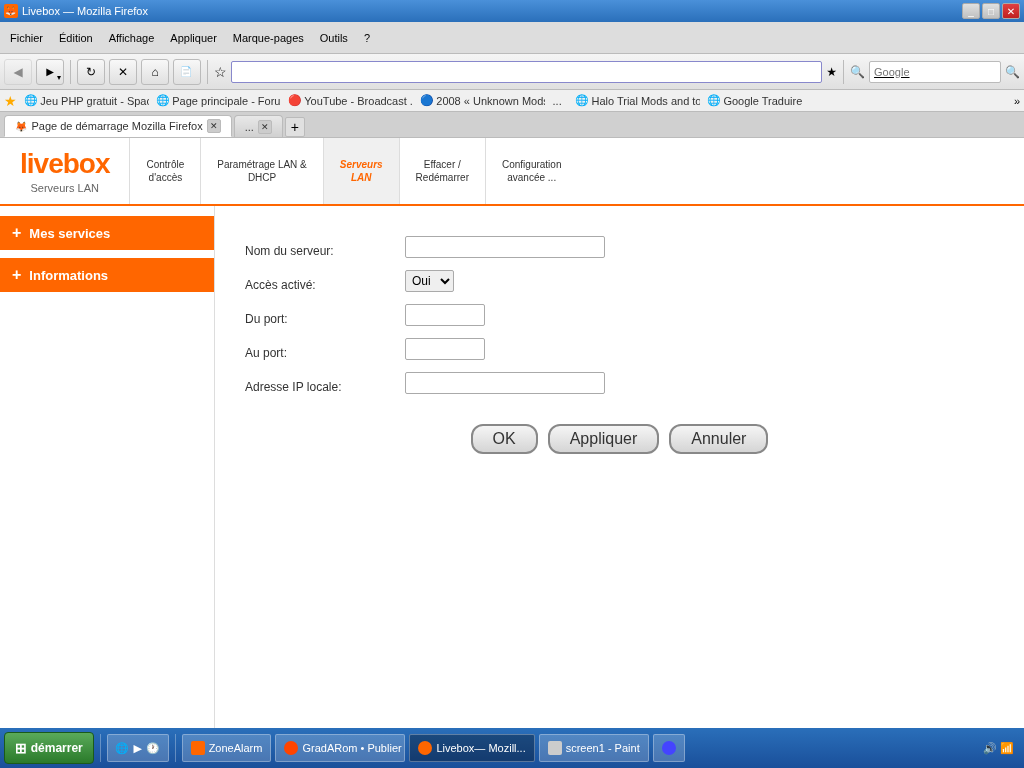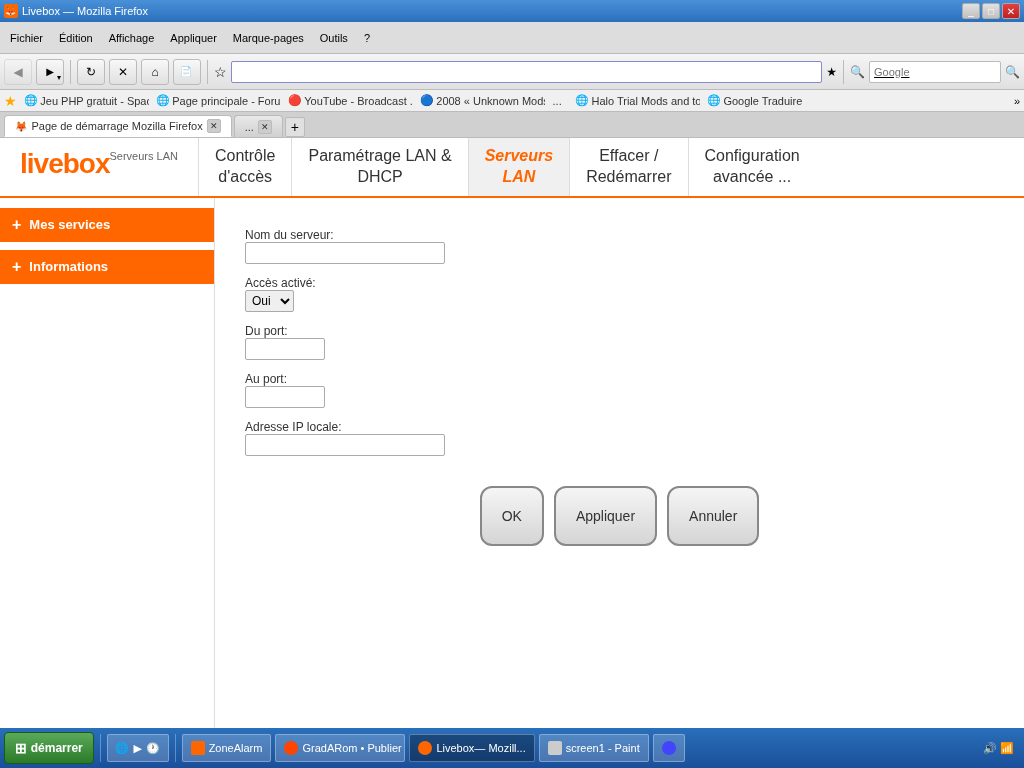--- a/index.html
+++ b/index.html
@@ -107,65 +107,64 @@
     
     .top-nav {
       background: white;
       border-bottom: 2px solid #ff6600;
       display: flex;
       align-items: stretch;
     }
     .logo-area {
       padding: 10px 20px;
       display: flex;
-      flex-direction: row;
+      flex-direction: column;
       justify-content: flex-end;
     }
     .logo-text { font-size: 28px; font-weight: bold; color: #ff6600; font-family: Arial, sans-serif; letter-spacing: -1px; }
     .page-subtitle { font-size: 11px; color: #666; text-align: center; margin-top: 2px; }
 
     .nav-tabs { display: flex; align-items: stretch; flex: 1; }
     .nav-tab-item {
       padding: 8px 16px;
       border-left: 1px solid #ddd;
       display: flex;
       align-items: center;
       justify-content: center;
       text-align: center;
-      font-size: 16px;
+      font-size: 10px;
       color: #333;
       cursor: pointer;
       line-height: 1.3;
     }
     .nav-tab-item.active { background: #f0f0f0; font-weight: bold; color: #ff6600; font-style: italic; }
 
     
     .main-content { flex: 1; padding: 20px 30px; }
 
     .form-section { margin-top: 10px; }
     .form-row {
       display: flex;
-      align-items: flex-start;
+      align-items: flex-end;
       margin-bottom: 12px;
-      flex-direction: column;
     }
     .form-label { width: 160px; font-size: 12px; color: #333; }
     .form-input { height: 22px; border: 1px solid #aaa; border-radius: 2px; padding: 0 4px; font-size: 12px; }
     .form-input-wide { width: 200px; }
     .form-input-small { width: 80px; }
     .form-select { height: 22px; border: 1px solid #aaa; border-radius: 2px; font-size: 12px; padding: 0 2px; }
 
     .form-buttons { display: flex; gap: 10px; justify-content: center; margin-top: 30px; }
     .form-btn {
-      padding: 20px 20px;
+      padding: 4px 20px;
       border: 2px solid #888;
       border-radius: 12px;
       background: linear-gradient(to bottom, #f5f5f5, #d5d5d5);
       cursor: pointer;
-      font-size: 14px;
+      font-size: 16px;
       color: #333;
     }
 
     
     .taskbar {
       position: fixed;
       bottom: 0;
       left: 0;
       right: 0;
       height: 40px;

